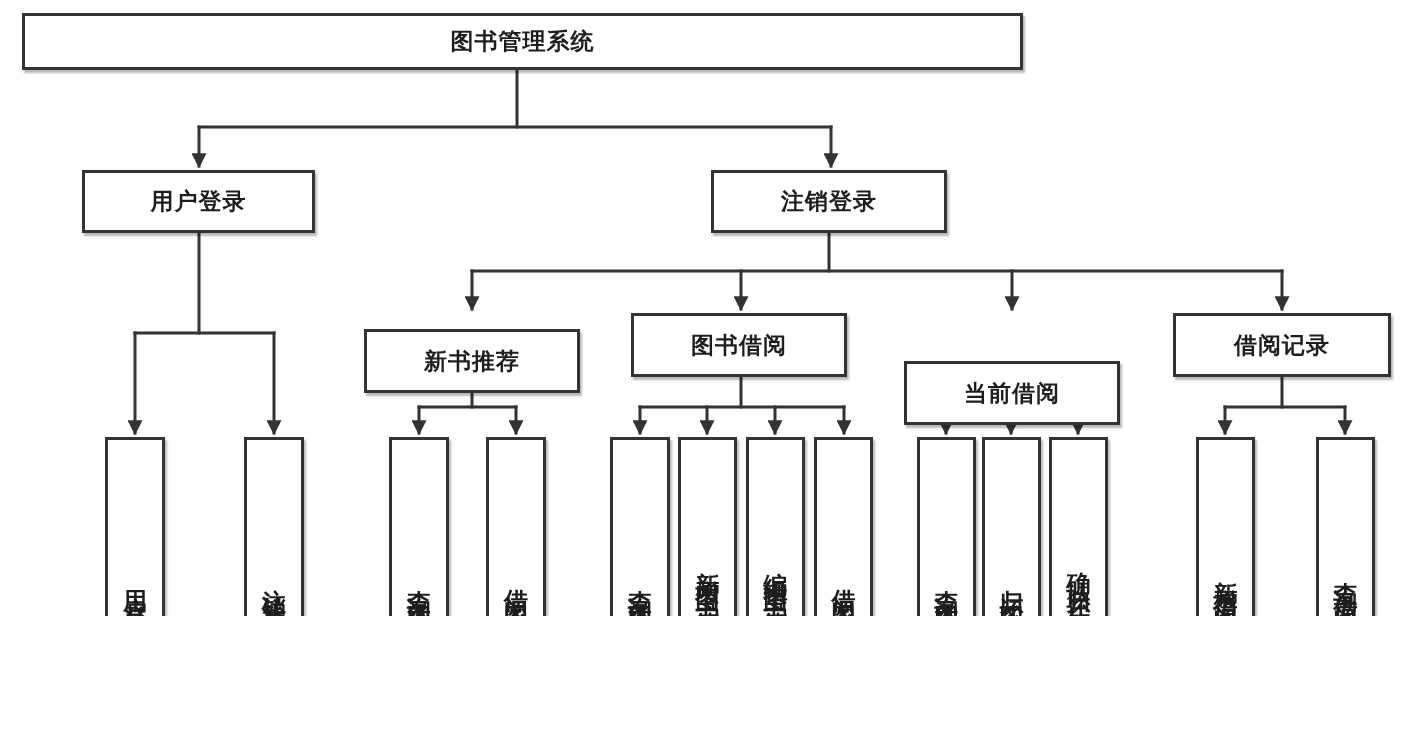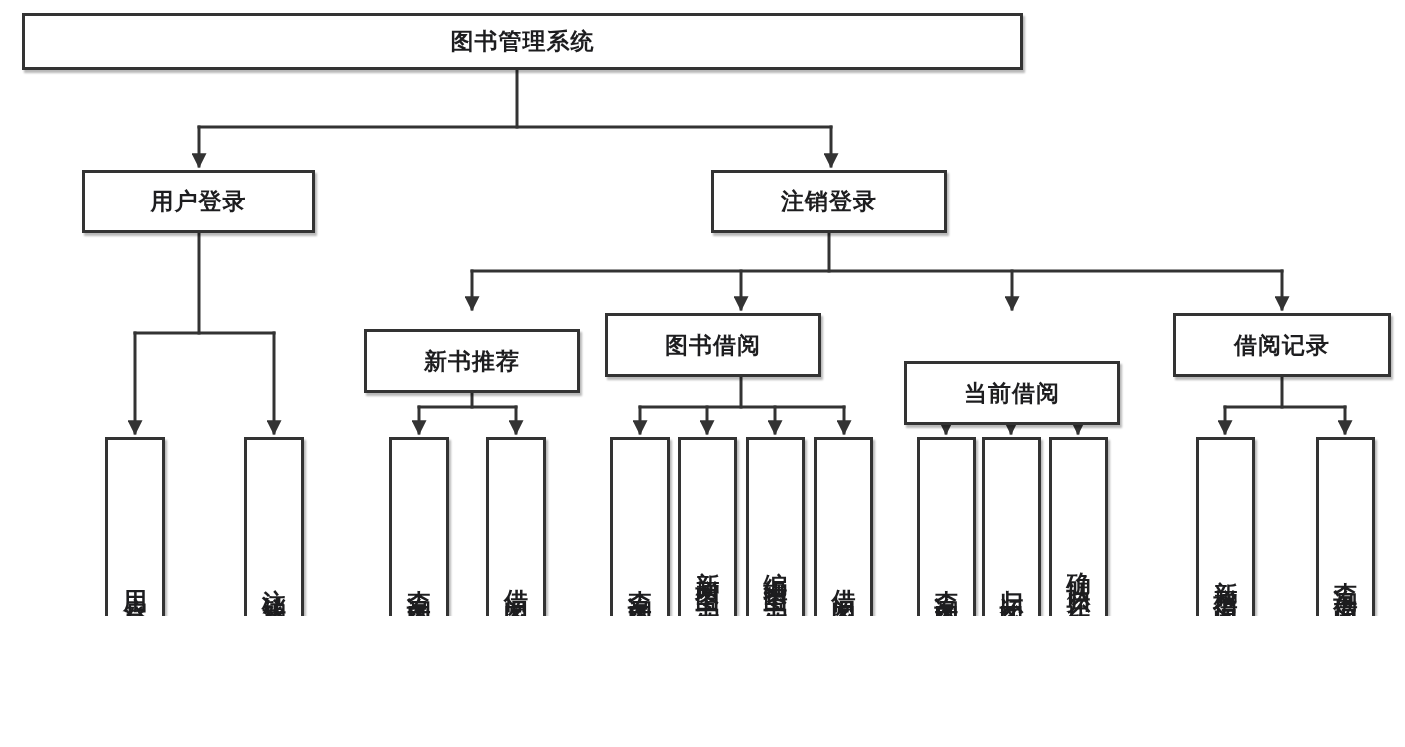--- a/index.html
+++ b/index.html
@@ -113,21 +113,21 @@
   <div class="node h" style="left:82px; top:170px; width:233px; height:63px;">
     <span>用户登录</span>
   </div>
   <div class="node h" style="left:711px; top:170px; width:236px; height:63px;">
     <span>注销登录</span>
   </div>
 
   <div class="node h" style="left:364px; top:329px; width:216px; height:64px;">
     <span>新书推荐</span>
   </div>
-  <div class="node h" style="left:605px; top:313px; width:216px; height:64px;">
+  <div class="node h" style="left:631px; top:313px; width:216px; height:64px;">
     <span>图书借阅</span>
   </div>
   <div class="node h" style="left:904px; top:313px; width:216px; height:64px;margin-top:48px;">
     <span>当前借阅</span>
   </div>
   <div class="node h" style="left:1173px; top:313px; width:218px; height:64px;">
     <span>借阅记录</span>
   </div>
 
   <div class="node v" style="left:105px; top:437px; width:60px; height:298px;">

